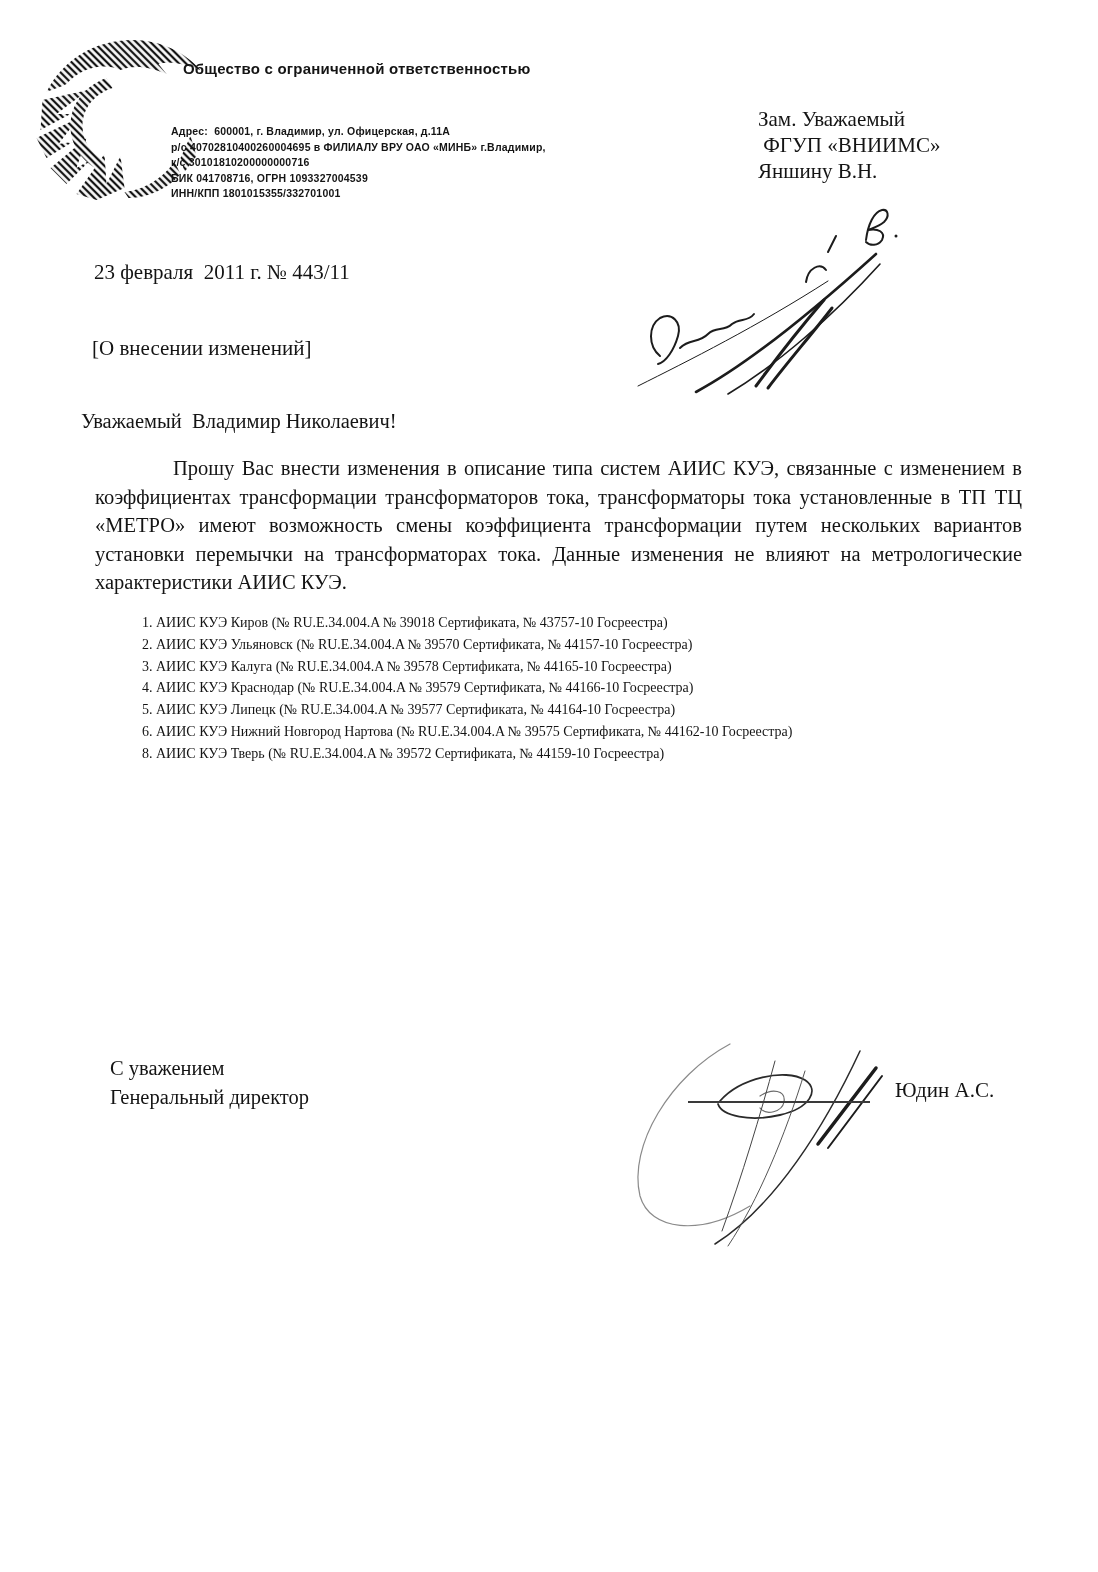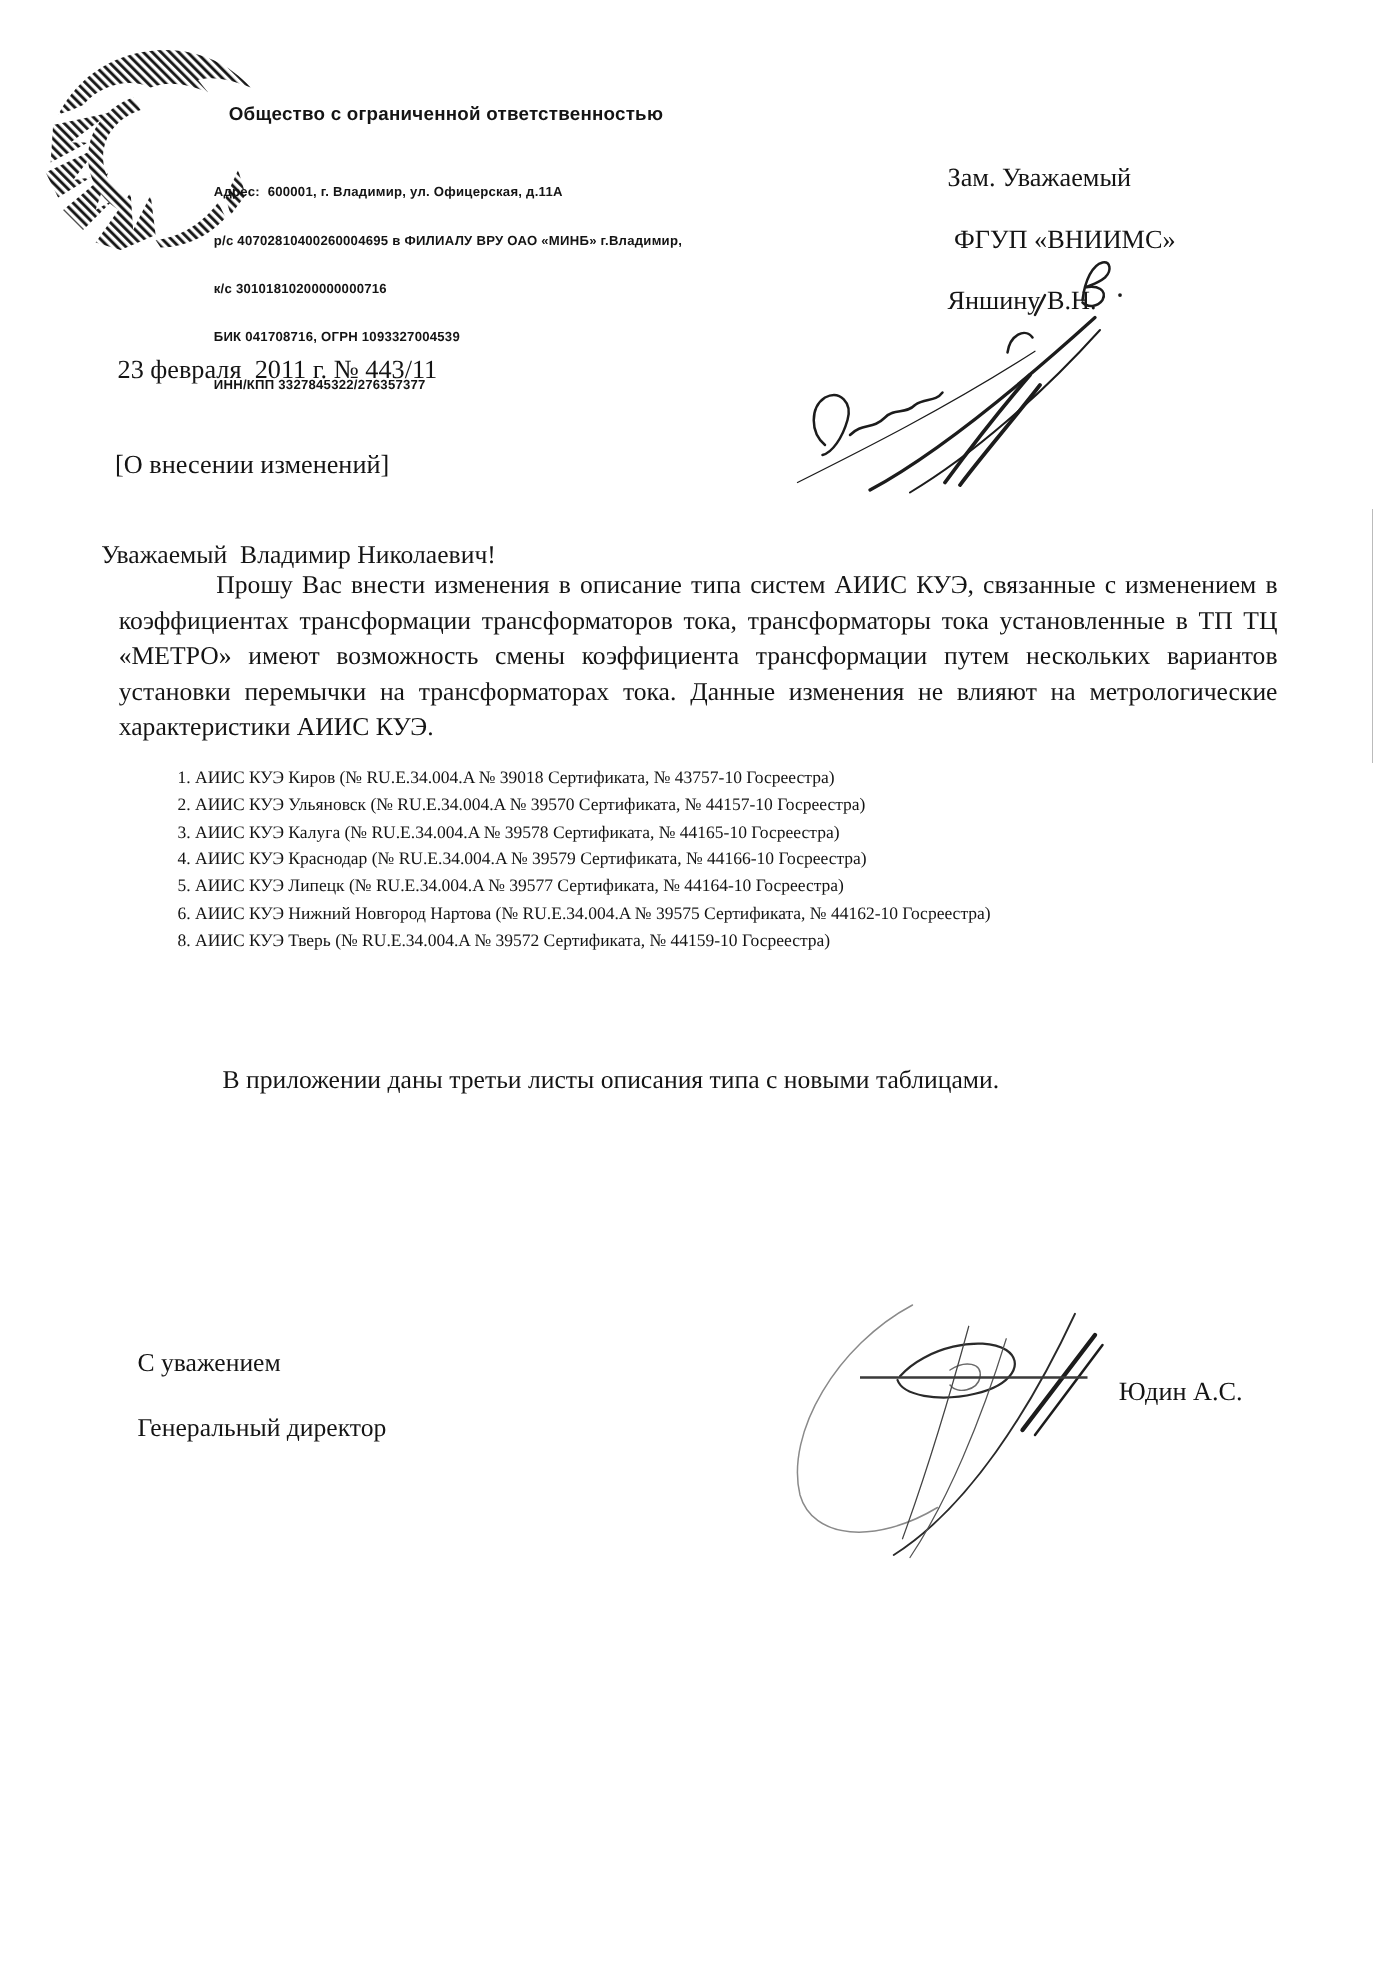--- a/index.html
+++ b/index.html
@@ -6,21 +6,21 @@
   .page{
     position:relative;
     width:1098px;height:1572px;
     margin:0 auto;
     background:#ffffff;
     overflow:hidden;
     font-family:"Liberation Serif","DejaVu Serif",serif;
     color:#141414;
   }
   .abs{position:absolute;}
-  .pre{white-space:pre;margin-top:23px;}
+  .pre{white-space:pre;}
 
   
   .org-type{
     left:183px;top:60px;
     font-family:"Liberation Sans","DejaVu Sans",sans-serif;
     font-weight:bold;font-size:15px;letter-spacing:.2px;
   }
   .company-name{
     left:90px;top:74px;
     font-family:"Liberation Sans","DejaVu Sans",sans-serif;
@@ -84,21 +84,21 @@
       </g>
     </svg>
   </div>
 
   <div class="abs org-type pre">Общество с ограниченной ответственностью</div>
   <div class="abs address-block">
     <div class="pre">Адрес:  600001, г. Владимир, ул. Офицерская, д.11А</div>
     <div class="pre">р/с 40702810400260004695 в ФИЛИАЛУ ВРУ ОАО «МИНБ» г.Владимир,</div>
     <div class="pre">к/с 30101810200000000716</div>
     <div class="pre">БИК 041708716, ОГРН 1093327004539</div>
-    <div class="pre">ИНН/КПП 3327845322/276357377</div>
+    <div class="pre">ИНН/КПП 1801015355/332701001</div>
   </div>
 
   <div class="abs recipient">
     <div class="pre">Зам. Уважаемый</div>
     <div class="pre"> ФГУП «ВНИИМС»</div>
     <div class="pre">Яншину В.Н.</div>
   </div>
 
   <div class="abs" style="left:628px;top:196px;">
     <svg width="290" height="200" viewBox="0 0 290 200" xmlns="http://www.w3.org/2000/svg" fill="none" stroke="#1c1c1c" stroke-linecap="round">
@@ -125,21 +125,20 @@
   <div class="abs systems-list">
     <div>1. АИИС КУЭ Киров (№ RU.E.34.004.A № 39018 Сертификата, № 43757-10 Госреестра)</div>
     <div>2. АИИС КУЭ Ульяновск (№ RU.E.34.004.A № 39570 Сертификата, № 44157-10 Госреестра)</div>
     <div>3. АИИС КУЭ Калуга (№ RU.E.34.004.A № 39578 Сертификата, № 44165-10 Госреестра)</div>
     <div>4. АИИС КУЭ Краснодар (№ RU.E.34.004.A № 39579 Сертификата, № 44166-10 Госреестра)</div>
     <div>5. АИИС КУЭ Липецк (№ RU.E.34.004.A № 39577 Сертификата, № 44164-10 Госреестра)</div>
     <div>6. АИИС КУЭ Нижний Новгород Нартова (№ RU.E.34.004.A № 39575 Сертификата, № 44162-10 Госреестра)</div>
     <div>8. АИИС КУЭ Тверь (№ RU.E.34.004.A № 39572 Сертификата, № 44159-10 Госреестра)</div>
   </div>
 
-  <div class="abs attachment-note pre">В приложении даны третьи листы описания типа с новыми таблицами.</div>
 
   <div class="abs closing">
     <div class="pre">С уважением</div>
     <div class="pre">Генеральный директор</div>
   </div>
 
   <div class="abs" style="left:610px;top:1016px;">
     <svg width="310" height="235" viewBox="0 0 310 235" xmlns="http://www.w3.org/2000/svg" fill="none" stroke-linecap="round">
       <path d="M120,28 C60,60 18,130 30,180 C40,215 90,220 140,190" stroke="#8a8a8a" stroke-width="1.2"></path>
       <path d="M110,85 C130,62 175,52 195,64 C210,74 200,92 170,99 C140,106 112,100 108,88" stroke="#2a2a2a" stroke-width="1.8"></path>

